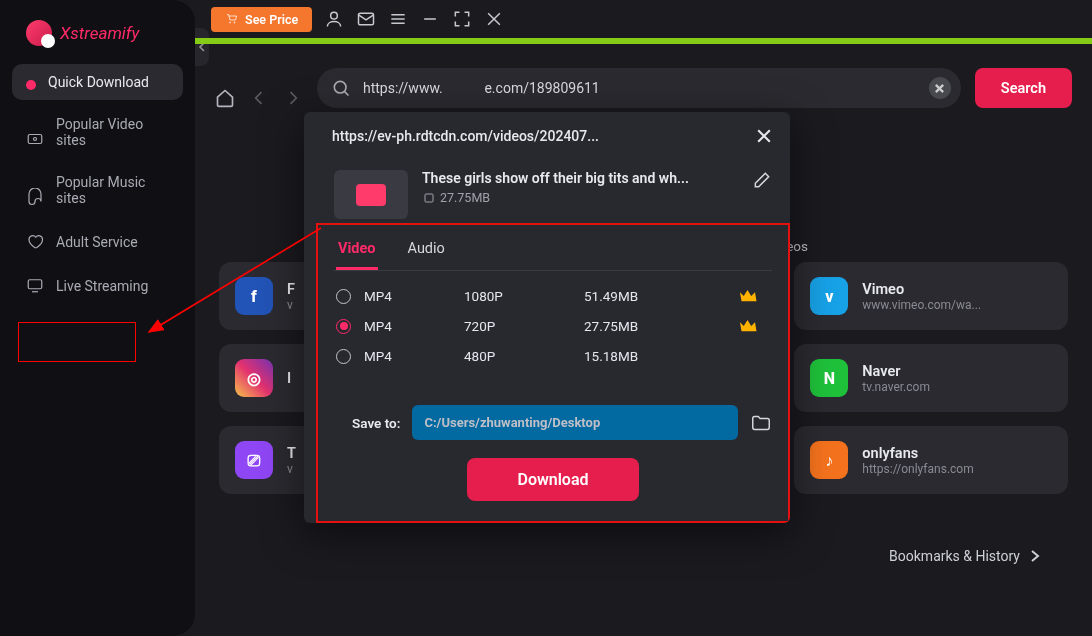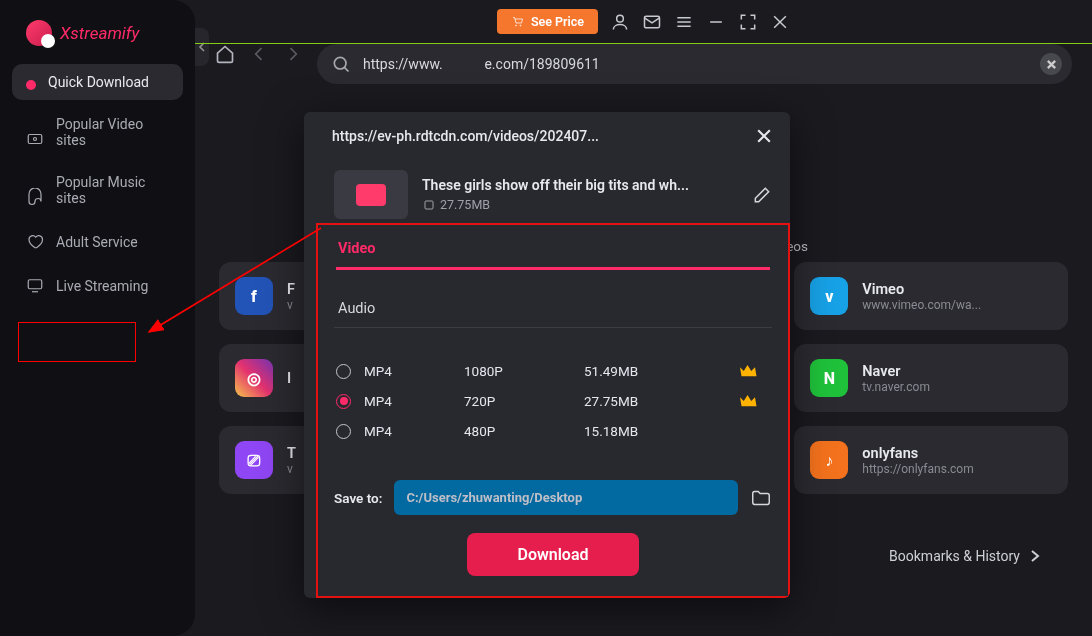--- a/index.html
+++ b/index.html
@@ -13,25 +13,25 @@
 .logo-icon { width: 26px; height: 26px; background: linear-gradient(135deg,#ff3b6b,#c91d4d); border-radius: 50%; position: relative;}
 .logo-icon::after { content:""; position:absolute; right:-3px; bottom:-2px; width:14px;height:14px; background:#fff; border-radius:50%;}
 .logo-text { font-weight: 400; font-size: 17px; color: #ff2a68; font-style: italic;}
 .sb-item { display:flex; align-items:flex-end; gap:12px; padding:10px 14px; border-radius:10px; cursor:pointer; color:#a9aab3; font-size:14px; margin-bottom:6px;}
 .sb-item.active { background:#2a2a30; color:#e9e9ef;}
 .sb-item .dot { width:10px; height:10px; border-radius:50%; background:#ff2a68; flex-shrink:0;}
 .sb-icon { width:18px; height:18px; flex-shrink:0; fill:none; stroke:#a9aab3; stroke-width:1.6;}
 
 
 .main { flex:1; display:flex; flex-direction:column; position:relative;}
-.titlebar { height:44px; display:flex; align-items:center; justify-content:center; gap:12px; padding:0 16px; border-bottom:1px solid #84cc16;}
+.titlebar { height:44px; display:flex; align-items:center; justify-content:flex-start; gap:12px; padding:0 16px; border-bottom:6px solid #84cc16;}
 .see-price { background:#f5772e; color:#fff; padding:5px 14px; border-radius:4px; font-size:12.5px; font-weight:600; display:flex; align-items:center; gap:6px; cursor:pointer;}
 .tb-icon { width:20px; height:20px; stroke:#c8c8d0; fill:none; stroke-width:1.8; cursor:pointer;}
 
-.toolbar { height:64px; display:flex; align-items:flex-start; gap:14px; padding:0 20px;}
+.toolbar { height:64px; display:flex; align-items:flex-end; gap:14px; padding:0 20px;}
 .nav-ic { width:20px; height:20px; stroke:#b5b5bf; fill:none; stroke-width:2; cursor:pointer;}
 .nav-ic.dis { stroke:#5a5a62;}
 .url-wrap { flex:1; position:relative;}
 .url-input { width:100%; height:40px; background:#2a2a30; border:none; border-radius:20px; padding:0 46px; color:#d8d8df; font-size:14px; outline:none;}
 .url-search-ic { position:absolute; left:14px; top:10px; width:20px; height:20px; stroke:#a8a8b0; fill:none; stroke-width:2;}
 .url-clear { position:absolute; right:10px; top:9px; width:22px; height:22px; background:#48484f; border-radius:50%; display:flex; align-items:center; justify-content:center; cursor:pointer;}
 .url-clear svg { width:11px; height:11px; stroke:#ccc; stroke-width:2.5;}
 .search-btn { background:#e61e4d; color:#fff; border:none; height:40px; padding:0 26px; border-radius:8px; font-weight:600; font-size:14.5px; cursor:pointer;}
 
 .content { flex:1; position:relative; padding:10px 24px;}
@@ -42,38 +42,38 @@
 .site-url { color:#8a8a94; font-size:12px;}
 .cat-tabs { margin-top:24px; color:#bcbcc5; font-size:13.5px;}
 .bookmarks { position:absolute; right:52px; bottom:72px; color:#cfcfd7; font-size:14px; display:flex; align-items:center; gap:10px; cursor:pointer;}
 
 
 .dialog { position:absolute; left:304px; top:112px; width:486px; background:#28282f; border-radius:6px; z-index:50; box-shadow:0 10px 40px rgba(0,0,0,.5); overflow:hidden;padding-left:12px;}
 .dialog-hd { display:flex; align-items:center; justify-content:space-between; padding:14px 16px;}
 .dialog-title { color:#e8e8ef; font-size:14px; font-weight:500;}
 .close-x { width:20px; height:20px; stroke:#e6e6ee; stroke-width:2.5; cursor:pointer;}
 .body-red { border:2px solid #e41111; padding:5px 16px 20px 16px;}
-.media-row { display:flex; align-items:center; gap:14px; padding:10px 18px 4px 18px;}
+.media-row { display:flex; gap:14px; padding:10px 18px 4px 18px;}
 .thumb { width:74px; height:49px; background:#3a3a42; border-radius:6px; display:flex; align-items:center; justify-content:center;}
 .thumb-i { width:30px; height:22px; background:#ff3b6b; border-radius:4px;}
 .media-title { color:#e8e8ef; font-size:14px; font-weight:600;}
 .media-size { color:#a0a0aa; font-size:12.5px; display:flex; align-items:center; gap:4px; margin-top:4px;}
 .edit-ic { width:20px; height:20px; stroke:#d6d6de; fill:none; stroke-width:1.8; cursor:pointer;}
 
-.tabs { display:flex; gap:20px; border-bottom:1px solid #3b3b43; padding:0 2px;flex-direction:column;}
+.tabs { display:flex; gap:28px; border-bottom:1px solid #3b3b43; padding:0 2px;}
 .tab { padding:10px 2px; font-size:14.5px; color:#d7d7df; cursor:pointer;}
 .tab.active { color:#ff2a68; font-weight:700; border-bottom:3px solid #ff2a68;}
-.fmt-rows { margin-top:28px;}
+.fmt-rows { margin-top:10px;}
 .fmt-row { display:grid; grid-template-columns:28px 100px 120px 1fr 30px; align-items:center; padding:7px 2px; color:#e6e6ee; font-size:13.5px; cursor:pointer;}
 .radio { width:15px; height:15px; border:1.8px solid #c4c4cc; border-radius:50%; position:relative;}
 .radio.on { border-color:#ff2a68;}
 .radio.on::after { content:""; position:absolute; inset:2.5px; background:#ff2a68; border-radius:50%;}
 .crown { width:18px; height:14px; fill:#ffb300;}
 
-.save-row { display:flex; align-items:center; gap:12px; margin-top:34px; color:#e9e9ef; font-size:13.5px; font-weight:600;}
+.save-row { display:flex; align-items:center; gap:12px; margin-top:34px; color:#e9e9ef; font-size:13.5px; font-weight:600;margin-left:18px;}
 .save-path { flex:1; background:#0369a1; border-radius:6px; padding:10px 12px; color:#bfbfc8; font-weight:700; font-size:13px;}
 .folder-ic { width:22px; height:22px; stroke:#d6d6de; fill:none; stroke-width:1.6; cursor:pointer;}
 .dl-btn { display:block; margin:18px auto 0; background:#e61e4d; color:#fff; border:none; padding:12px 50px; border-radius:8px; font-size:16px; font-weight:600; cursor:pointer;}
 
 
 .anno-rect { position:absolute; left:18px; top:322px; width:118px; height:40px; border:1.8px solid #ff0000; pointer-events:none; z-index:60;}
 .anno-arrow { position:absolute; z-index:60; pointer-events:none;}
 .collapse-handle { position:absolute; left:195px; top:28px; width:14px; height:38px; background:#26262c; border-radius:0 8px 8px 0; display:flex; align-items:center; justify-content:center; cursor:pointer;}
 </style>
 </head>
@@ -169,20 +169,21 @@
             <circle cx="11" cy="11" r="7"></circle>
             <path d="M21 21l-5-5"></path>
           </svg>
         <input class="url-input" value="https://www.            e.com/189809611" style="">
         <div class="url-clear">
             <svg viewBox="0 0 12 12">
               <path d="M2 2l8 8M10 2l-8 8" fill="none"></path>
             </svg>
           </div>
       </div>
+      <button class="search-btn">Search</button>
     </div>
 
     <div class="content">
       <div style="height:96px"></div>
       <div class="cat-tabs" style="text-align:right; padding-right:260px;"><span>videos</span></div>
 
       <div class="site-grid">
         <div class="site-card">
           <div class="site-ic" style="background:#2253b6;color:#fff">f</div>
           <div>

